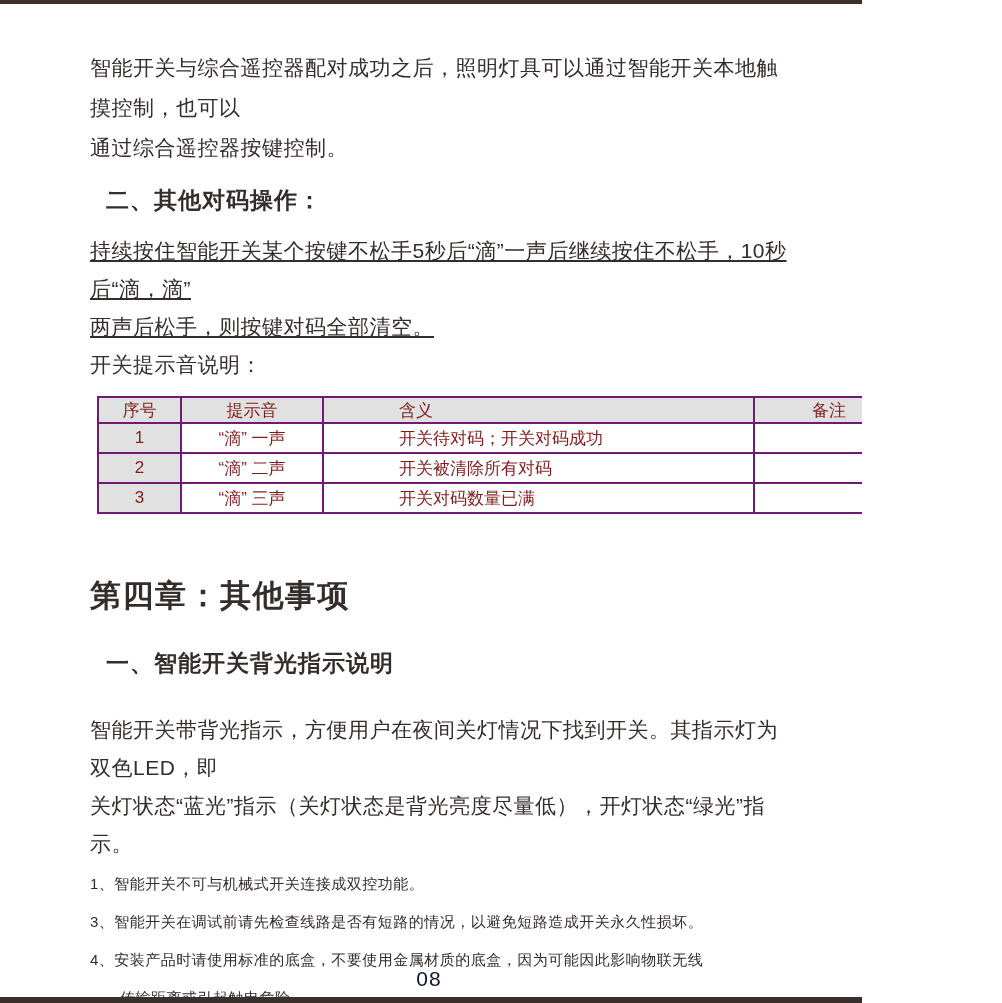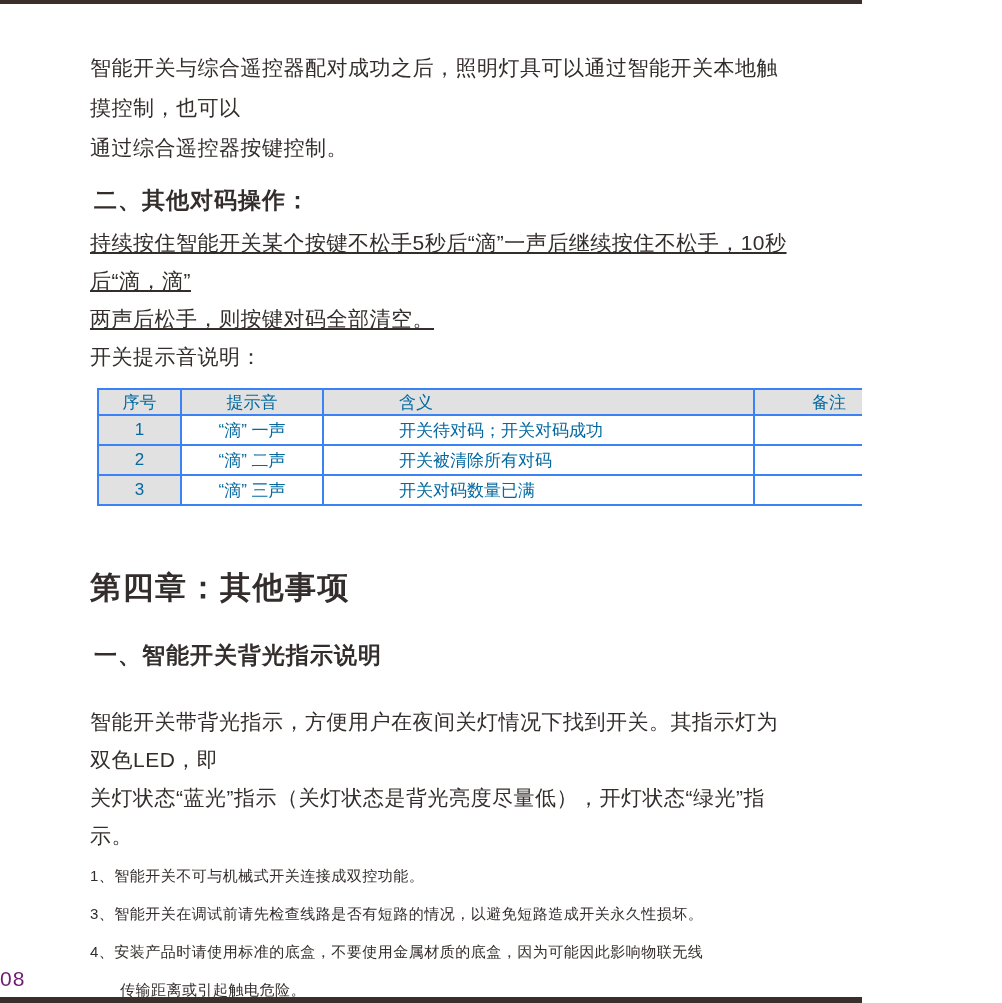--- a/index.html
+++ b/index.html
@@ -31,21 +31,21 @@
     line-height: 38px;
     white-space: pre-line;
     letter-spacing: 0.5px;
   }
   p.intro { margin-top: 48px; line-height: 40px; }
   p.pairing-body { margin-top: 8px; text-decoration: underline; }
   p.table-intro { margin-top: 0; }
   p.backlight-body { margin-top: 32px; }
 
   h2.section-heading {
-    margin: 4px;
+    margin: 16px;
     font-size: 23px;
     line-height: 32px;
     font-weight: 600;
     letter-spacing: 1px;
   }
   h2.pairing { margin-top: 16px; }
   h2.backlight { margin-top: 31px; }
   h2.notes { margin-top: 19px; }
 
   h1.chapter-title {
@@ -58,25 +58,25 @@
 
   table.beep-table {
     margin: 12px 0 0 7px;
     border-collapse: collapse;
     table-layout: fixed;
     width: 806px;
     font-size: 17px;
   }
   table.beep-table th,
   table.beep-table td {
-    border: 2px solid #3b82f6;
+    border: 2px solid #701a75;
     text-align: center;
     padding: 0;
     font-weight: 400;
-    color: #0369a1;
+    color: #7f1d1d;
   }
   table.beep-table th { height: 24px; background: #e1e1e1; }
   table.beep-table td { height: 28px; background: #ffffff; }
   table.beep-table td:first-child { background: #e1e1e1; }
   table.beep-table th:nth-child(3),
   table.beep-table td:nth-child(3) {
     text-align: left;
     padding-left: 75px;
   }
   .col-index { width: 83px; }
@@ -96,24 +96,25 @@
     text-indent: -30px;
     white-space: pre-line;
     letter-spacing: 0.5px;
   }
 
   .page-number {
     position: absolute;
     bottom: 12px;
     left: 0;
     right: 4px;
+    text-align: center;
     font-size: 21px;
     line-height: 24px;
     letter-spacing: 1px;
-    color: #701a75;
+    color: #0f172a;
   }
 </style>
 </head>
 <body>
 
 <div class="page">
   <div class="edge-bar top"></div>
 
   <div class="content">
 

